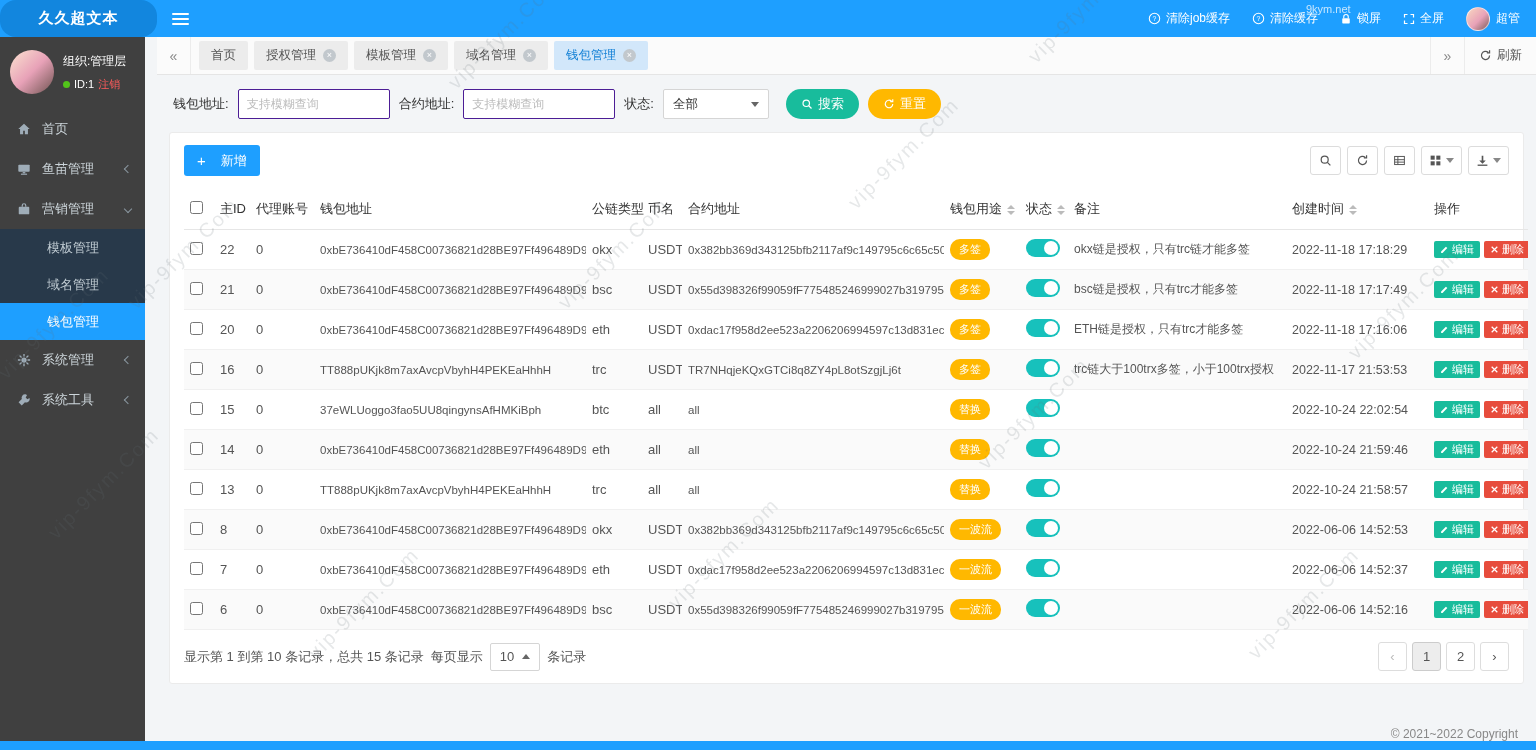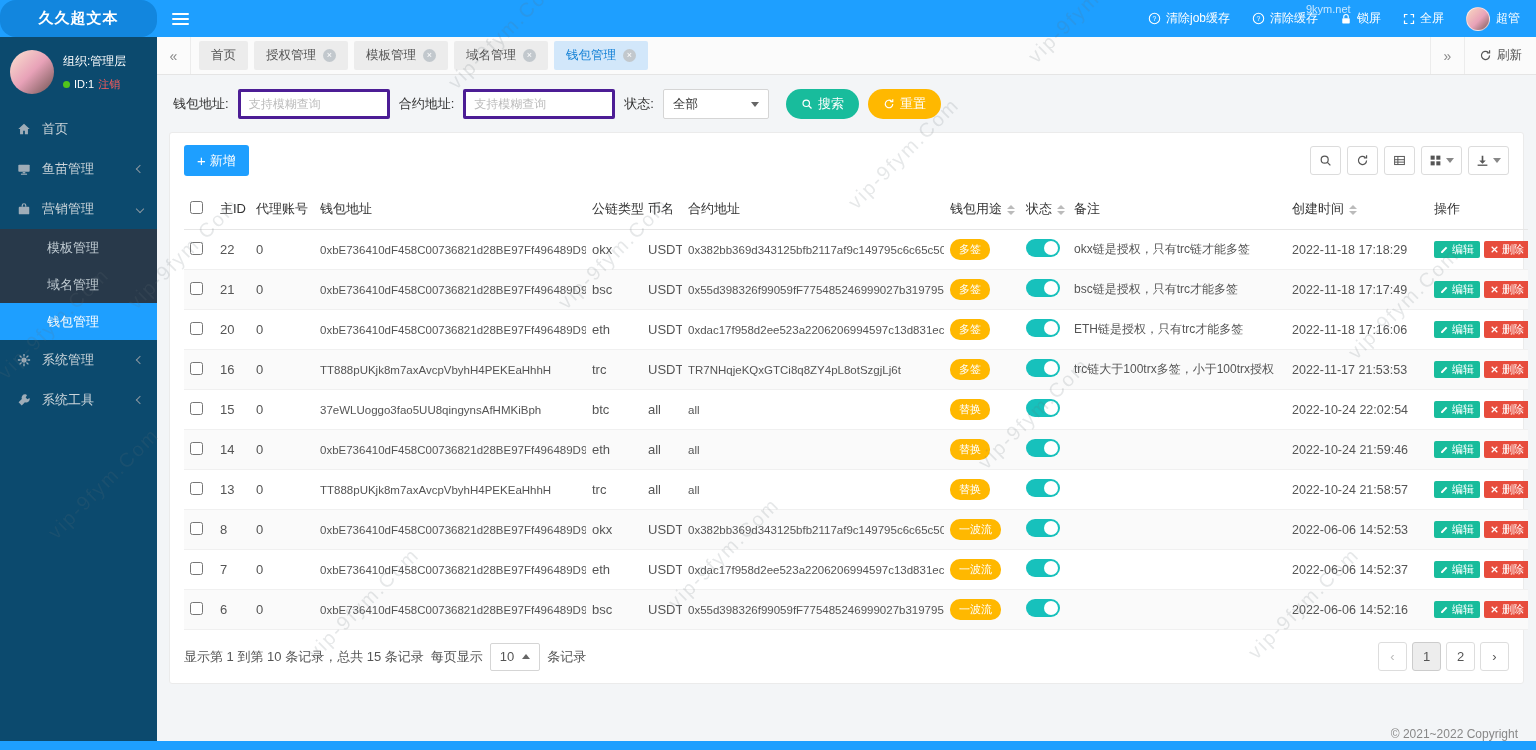--- a/index.html
+++ b/index.html
@@ -14,21 +14,21 @@
   .logo { width:157px; height:100%; background:#1286de; display:flex; align-items:center;
     justify-content:center; font-size:15px; font-weight:bold; letter-spacing:1px;border-radius:16px; }
   .burger { width:17px; display:flex; flex-direction:column; gap:3px; margin-left:15px; cursor:pointer; }
   .burger i { height:2px; background:#fff; border-radius:1px; }
   .topbar-right { margin-left:auto; display:flex; align-items:center; gap:22px; padding-right:16px; font-size:12px; }
   .tb-action { display:flex; align-items:center; gap:5px; cursor:pointer; }
   .tb-user { display:flex; align-items:center; gap:6px; cursor:pointer; }
   .avatar-sm { width:24px; height:24px; border-radius:50%;
     background:linear-gradient(135deg,#f9d8c0,#e8a2b8 55%,#7a5c58); border:1px solid rgba(255,255,255,.6); }
   
-  .sidebar { position:absolute; top:37px; left:0; width:157px; bottom:9px; background:#0c4a6e; z-index:5; }
+  .sidebar { position:absolute; top:37px; left:0; width:145px; bottom:9px; background:#404040; z-index:5; }
   .profile { display:flex; align-items:center; gap:9px; padding:13px 10px 15px; }
   .avatar-lg { width:44px; height:44px; border-radius:50%; flex:none;
     background:linear-gradient(135deg,#fbe3d0,#e8a2b8 50%,#6e5350); }
   .profile-org { font-size:12px; color:#fff; margin-bottom:7px; white-space:nowrap; }
   .profile-meta { font-size:11px; display:flex; align-items:center; gap:4px; color:#fff; }
   .green-dot { width:7px; height:7px; border-radius:50%; background:#52c41a; display:inline-block; }
   .logout { color:#ff5b5b; }
   .mi { height:40px; display:flex; align-items:center; padding:0 14px 0 17px; font-size:13px;
     color:#ccd5da; cursor:pointer; }
   .mi-icon { width:16px; margin-right:9px; display:flex; color:#9fadb8; }
@@ -53,36 +53,36 @@
     display:flex; align-items:center; gap:7px; cursor:pointer; white-space:nowrap; }
   .tab.active { background:#d2e7fa; color:#1682d6; }
   .tab-close { width:13px; height:13px; border-radius:50%; background:#c2c8cd; color:#fff;
     display:inline-flex; align-items:center; justify-content:center; font-size:9px; line-height:1; cursor:pointer; }
   .tab-close::after { content:"×"; }
   .refresh-btn { display:flex; align-items:center; gap:5px; padding:0 14px; height:100%;
     border-left:1px solid #ececec; color:#555; font-size:12.5px; cursor:pointer; background:none; border-top:none; border-right:none; border-bottom:none; }
   
   .filter-bar { display:flex; align-items:center; gap:9px; padding:14px 16px 11px; font-size:13px; color:#333; }
   .flabel { white-space:nowrap; }
-  .tinput { width:152px; height:30px; border:3px solid #4c1d95; border-radius:2px; padding:0 8px;
+  .tinput { width:152px; height:30px; border:1px solid #4c1d95; border-radius:2px; padding:0 8px;
     font-size:12px; color:#333; background:#fff; outline:none; font-family:inherit; }
   .tinput::placeholder { color:#bcbcbc; }
   .fselect { width:106px; height:30px; border:1px solid #d5d5d5; background:#fff; border-radius:2px;
     display:flex; align-items:center; justify-content:space-between; padding:0 9px; font-size:12.5px; color:#333; cursor:pointer; }
   .caret-dn { width:0; height:0; border-left:4px solid transparent; border-right:4px solid transparent; border-top:5px solid #666; }
   .caret-up { width:0; height:0; border-left:4px solid transparent; border-right:4px solid transparent; border-bottom:5px solid #666; }
   .pill { display:inline-flex; align-items:center; gap:5px; color:#fff; padding:0 15px; height:30px;
     border-radius:16px; font-size:13px; border:none; cursor:pointer; font-family:inherit; }
   .pill.green { background:#18bc9c; margin-left:8px; }
   .pill.orange { background:#ffb800; }
   
   .panel { margin:2px 12px 0; background:#fff; border:1px solid #ebebeb; border-radius:3px; padding:12px 14px 12px; }
   .toolbar { display:flex; align-items:center; margin-bottom:13px; }
   .btn-add { background:#1e9fff; color:#fff; border:none; border-radius:3px; height:31px; padding:0 13px;
-    display:inline-flex; align-items:center; gap:4px; font-size:13px; cursor:pointer; font-family:inherit; }
+    display:inline-flex; align-items:center; gap:15px; font-size:13px; cursor:pointer; font-family:inherit; }
   .plus::after { content:"+"; font-size:15px; line-height:1; }
   .tool-icons { margin-left:auto; display:flex; gap:6px; }
   .icon-btn { min-width:31px; height:29px; border:1px solid #dcdcdc; background:#fff; border-radius:3px;
     display:inline-flex; align-items:center; justify-content:center; gap:4px; color:#555; padding:0 7px; cursor:pointer; }
   .icon-btn .caret-dn { border-top-color:#888; }
   
   table { width:100%; border-collapse:collapse; table-layout:fixed; font-size:13px; color:#555; }
   th { font-weight:normal; color:#333; text-align:left; padding:11px 6px; border-bottom:1px solid #e6e6e6; white-space:nowrap; }
   td { padding:9px 6px; border-bottom:1px solid #f0f0f0; white-space:nowrap; overflow:hidden; }
   tbody tr:nth-child(even) { background:#fafafa; }

